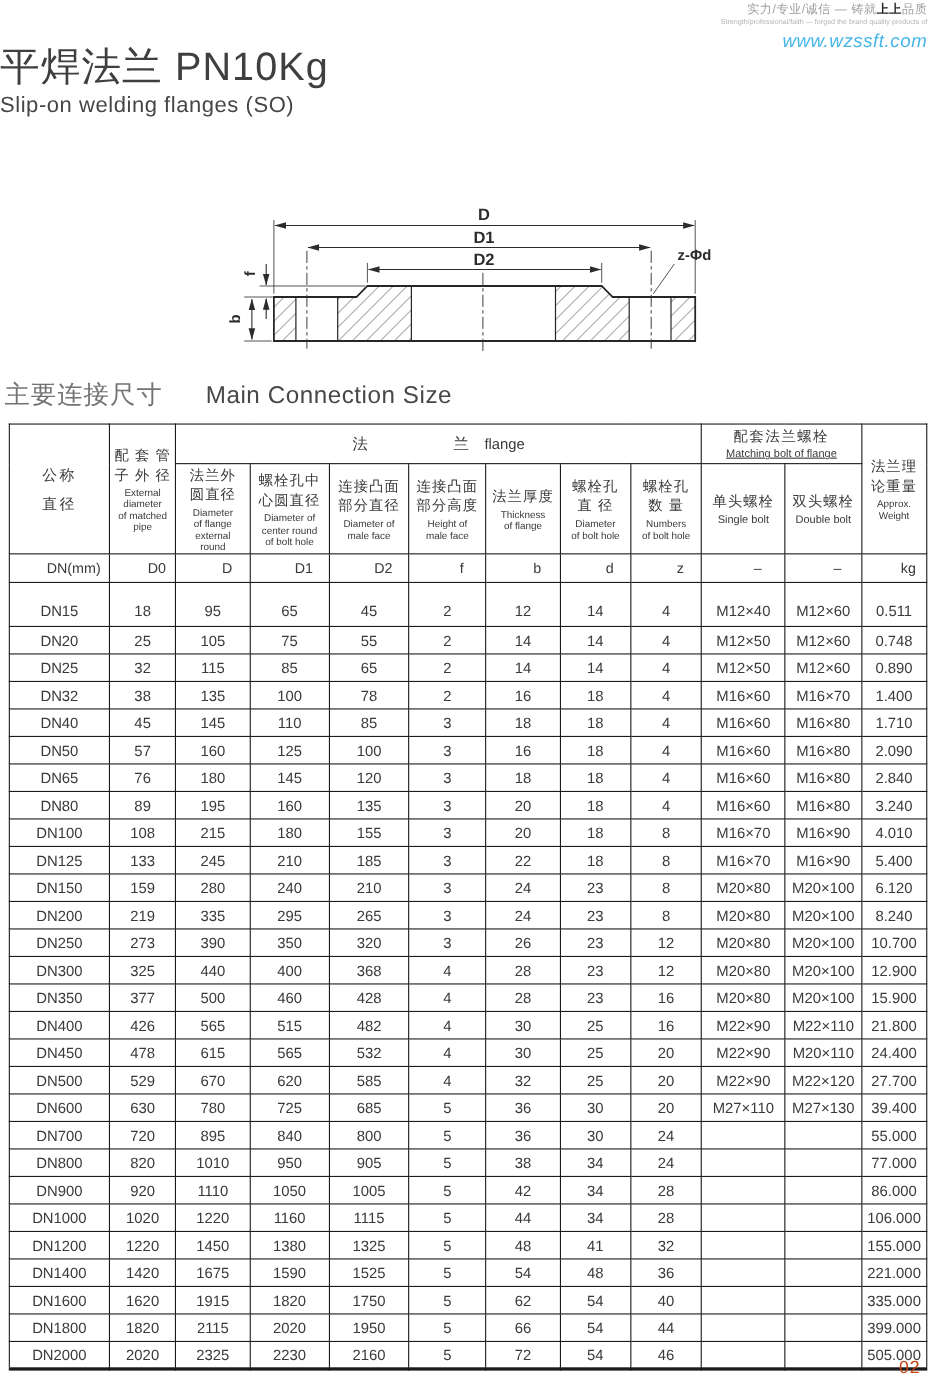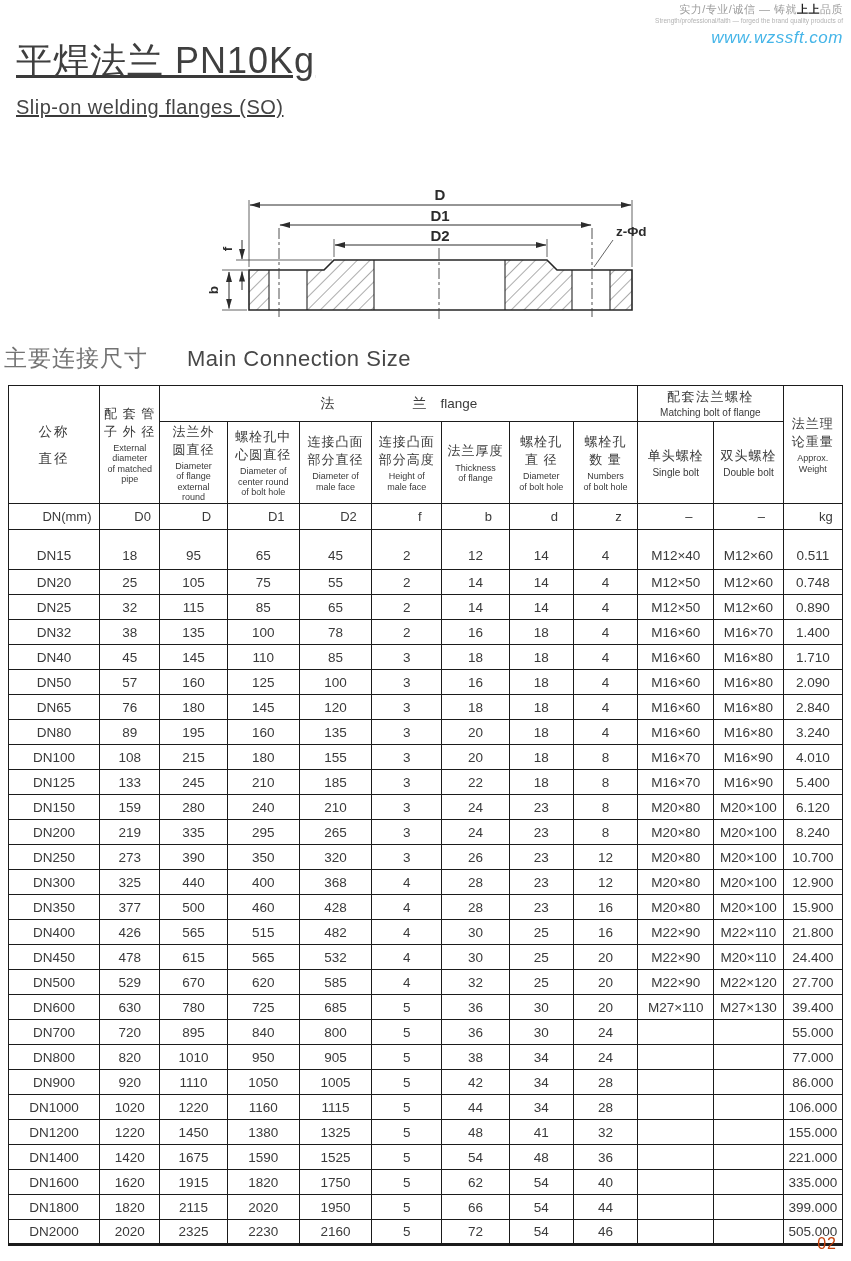--- a/index.html
+++ b/index.html
@@ -25,23 +25,23 @@
   }
   .brand .slogan-cn { font-size: 11px; color: #9d9d9d; letter-spacing: .5px; }
   .brand .slogan-cn b { color: #1f1f1f; font-weight: 700; }
   .brand .slogan-en { font-size: 6.5px; color: #b3b3b3; margin-top: 1px; }
   .brand .website {
     font-size: 17px; font-style: italic; color: #45b5e8;
     margin-top: 3px; letter-spacing: .5px;
   }
 
   
-  .title-block { position: absolute; top: 40px; left: 16px; text-decoration: underline; }
+  .title-block { position: absolute; top: 40px; left: 0; }
   .title-cn { font-size: 36px; font-weight: 400; color: #3f3f3f; letter-spacing: 1px; line-height: 1.15; }
-  .title-en { font-size: 20px; font-weight: 400; color: #454545; margin-top: 15px; letter-spacing: .5px; }
+  .title-en { font-size: 20px; font-weight: 400; color: #454545; margin-top: 4px; letter-spacing: .5px; }
 
   
   .diagram { position: absolute; top: 183px; left: 192px; }
   .diagram text { font-family: "Liberation Sans", "DejaVu Sans", sans-serif; fill: #2c2c2c; }
   .dim-label { font-size: 15px; font-weight: 700; }
   .dim-label-sm { font-size: 13.5px; font-weight: 700; }
 
   
   .section-title { position: absolute; top: 343px; left: 4px; display: flex; align-items: baseline; gap: 12px; }
   .section-title .cn { font-size: 23px; color: #737373; font-weight: 500; letter-spacing: 1px; }
@@ -72,21 +72,21 @@
   tbody tr.first-row td { height: 40px; vertical-align: bottom; padding-bottom: 6px; }
 
   .cnh { font-size: 13px; white-space: pre-line; line-height: 1.35; letter-spacing: 1px; }
   .cnh.wide { line-height: 2.0; font-size: 13.5px; letter-spacing: 2px; }
   .enh { font-size: 9px; white-space: pre-line; line-height: 1.15; margin-top: 3px; letter-spacing: 0; }
   .flange-group { display: flex; justify-content: center; align-items: baseline; }
   .flange-group .cn-a { font-size: 14px; letter-spacing: 0; }
   .flange-group .cn-b { font-size: 14px; margin-left: 78px; }
   .flange-group .en  { font-size: 13.5px; margin-left: 14px; }
   .bolt-group .cnh { letter-spacing: 1.5px; }
-  .bolt-group .enh { font-size: 10px; margin-top: 1px; }
+  .bolt-group .enh { font-size: 10px; margin-top: 1px; text-decoration: underline; }
 
   .page-num { position: absolute; right: 14px; bottom: 8px; font-size: 16px; color: #c2410c; letter-spacing: 1px; }
 </style>
 </head>
 <body>
 
 <div class="page">
 
   <div class="brand">
     <div class="slogan-cn"><span>实力/专业/诚信 — 铸就</span><b>上上</b><span>品质</span></div>

